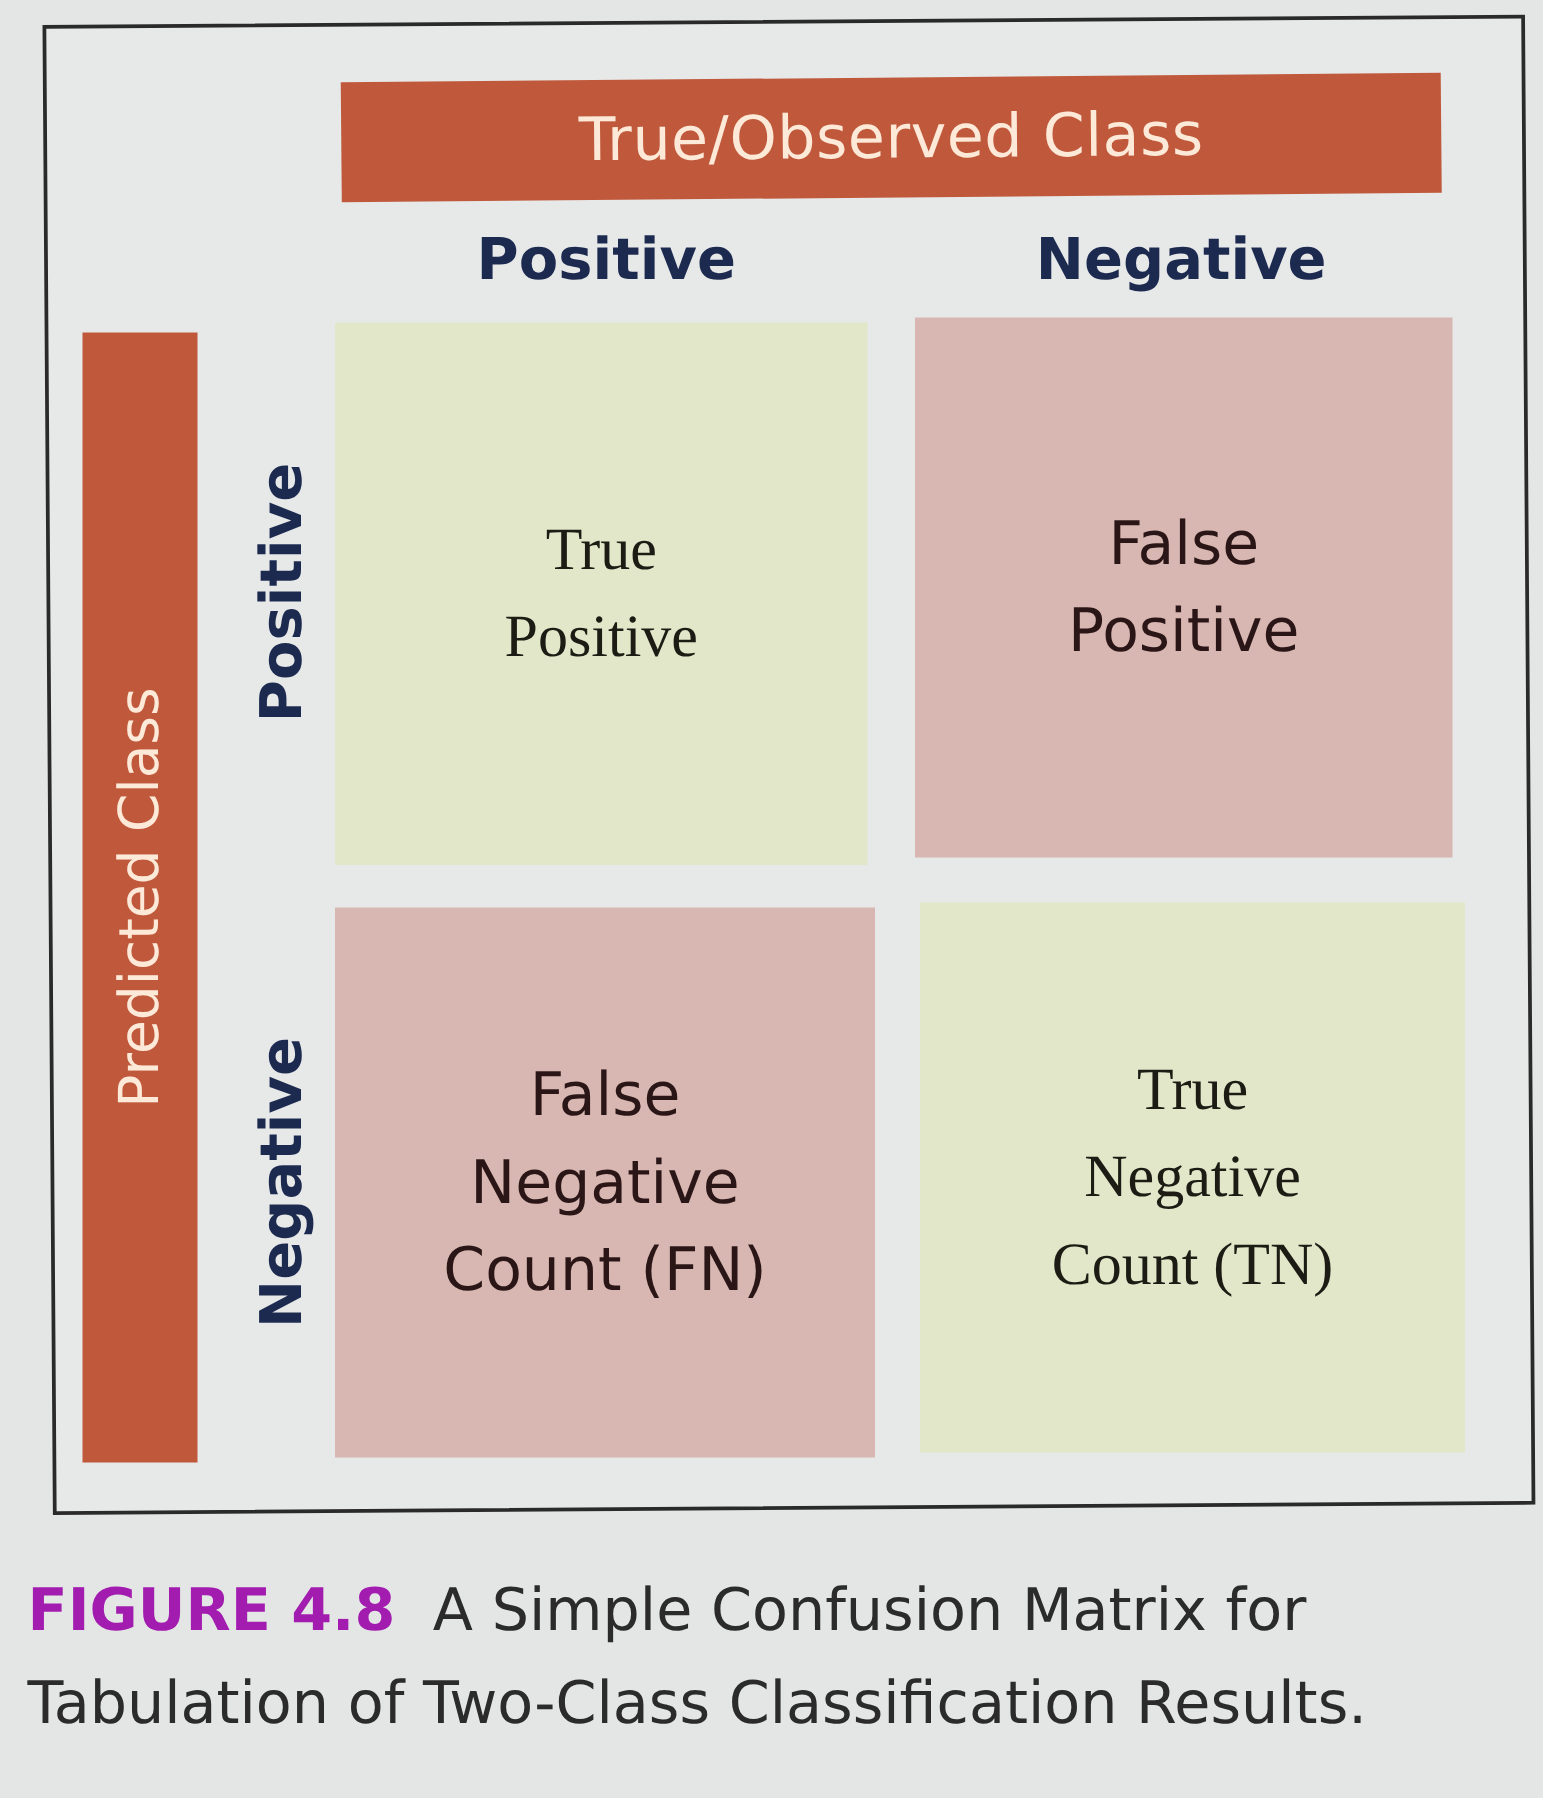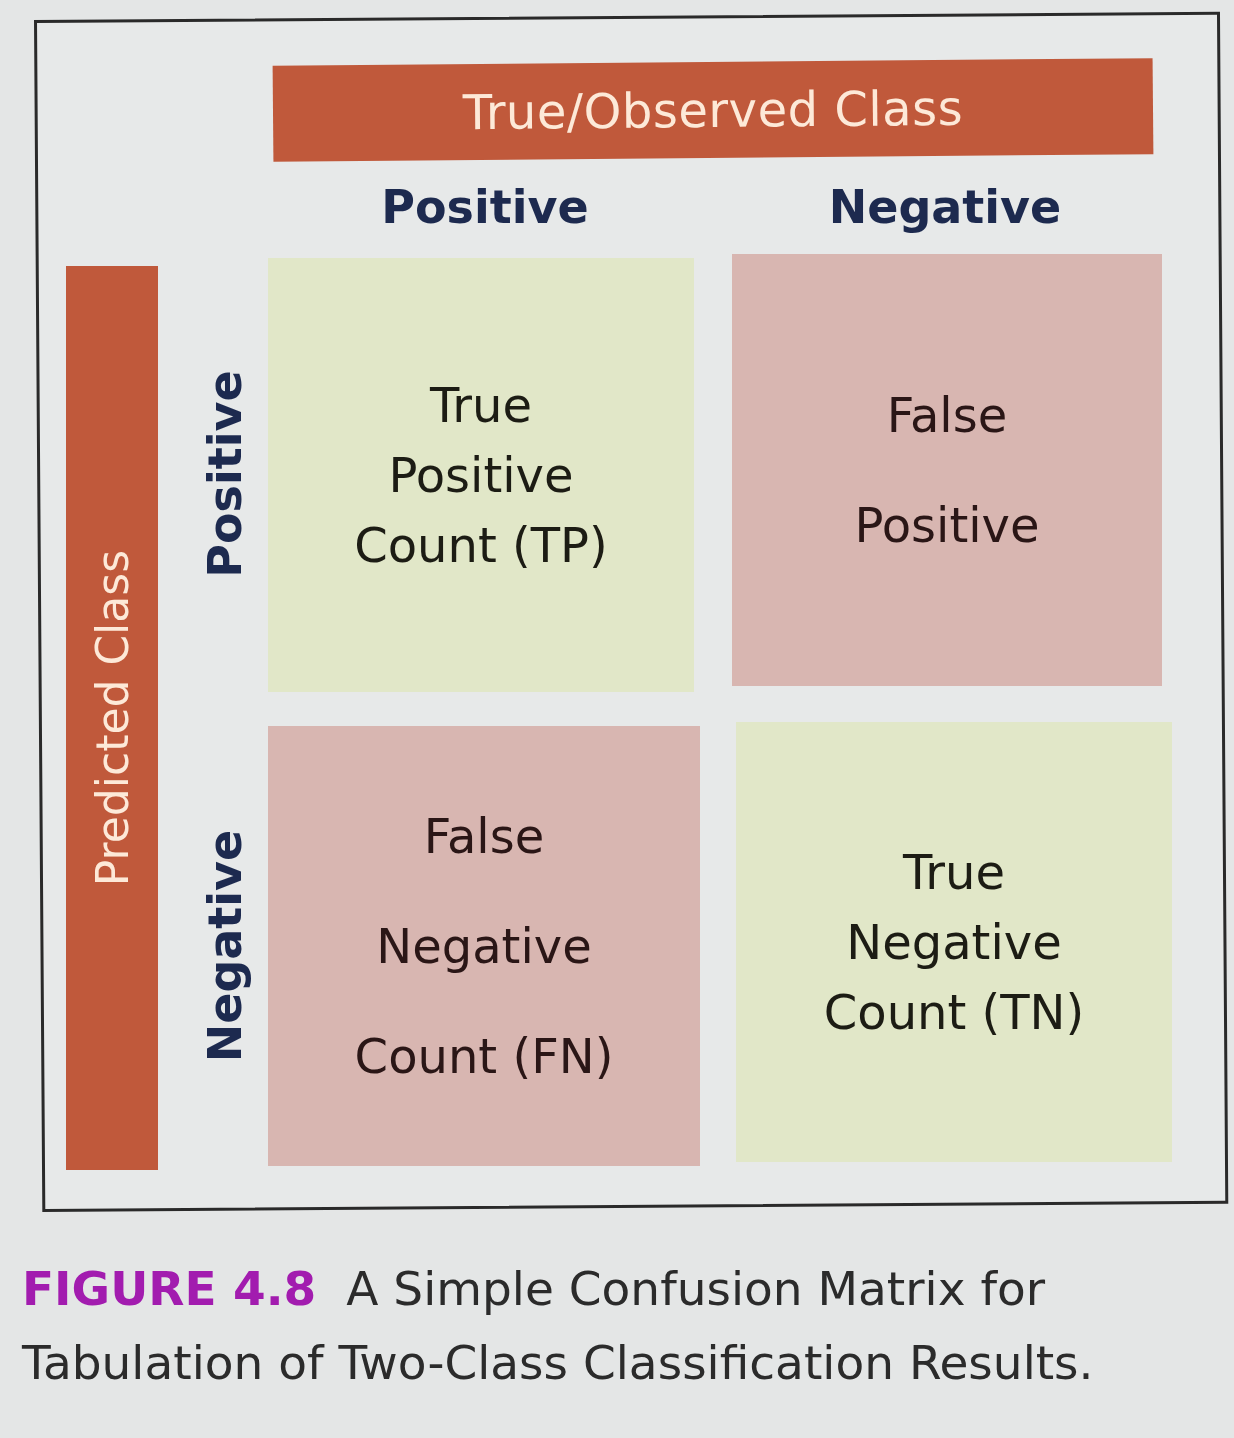--- a/index.html
+++ b/index.html
@@ -89,22 +89,22 @@
       position: absolute;
       display: flex;
       flex-direction: column;
       align-items: center;
       justify-content: center;
       font-size: 48px;
       line-height: 70px;
       color: #1c1c14;
       text-align: center;
     }
-    .cell.green { background: #e1e7c8; }
-    .cell.red { background: #d8b6b1; color: #2a1616; gap: 40px; }
+    .cell.green { background: #e1e7c8; font-family: Liberation Serif, serif; }
+    .cell.red { background: #d8b6b1; color: #2a1616; }
     .cell.tp { left: 268px; top: 258px; width: 426px; height: 434px; }
     .cell.fp { left: 732px; top: 254px; width: 430px; height: 432px; }
     .cell.fn { left: 268px; top: 726px; width: 432px; height: 440px; }
     .cell.tn { left: 736px; top: 722px; width: 436px; height: 440px; }
     .caption {
       position: absolute;
       left: 22px;
       top: 1252px;
       width: 1190px;
       font-size: 47px;
@@ -136,21 +136,20 @@
 <div class="row-header pos">
   <span class="label">Positive</span>
 </div>
 <div class="row-header neg">
   <span class="label">Negative</span>
 </div>
 
 <div class="cell green tp">
   <span>True</span>
   <span>Positive</span>
-  <span>Count (TP)</span>
 </div>
 <div class="cell red fp">
   <span>False</span>
   <span>Positive</span>
 </div>
 <div class="cell red fn">
   <span>False</span>
   <span>Negative</span>
   <span>Count (FN)</span>
 </div>

